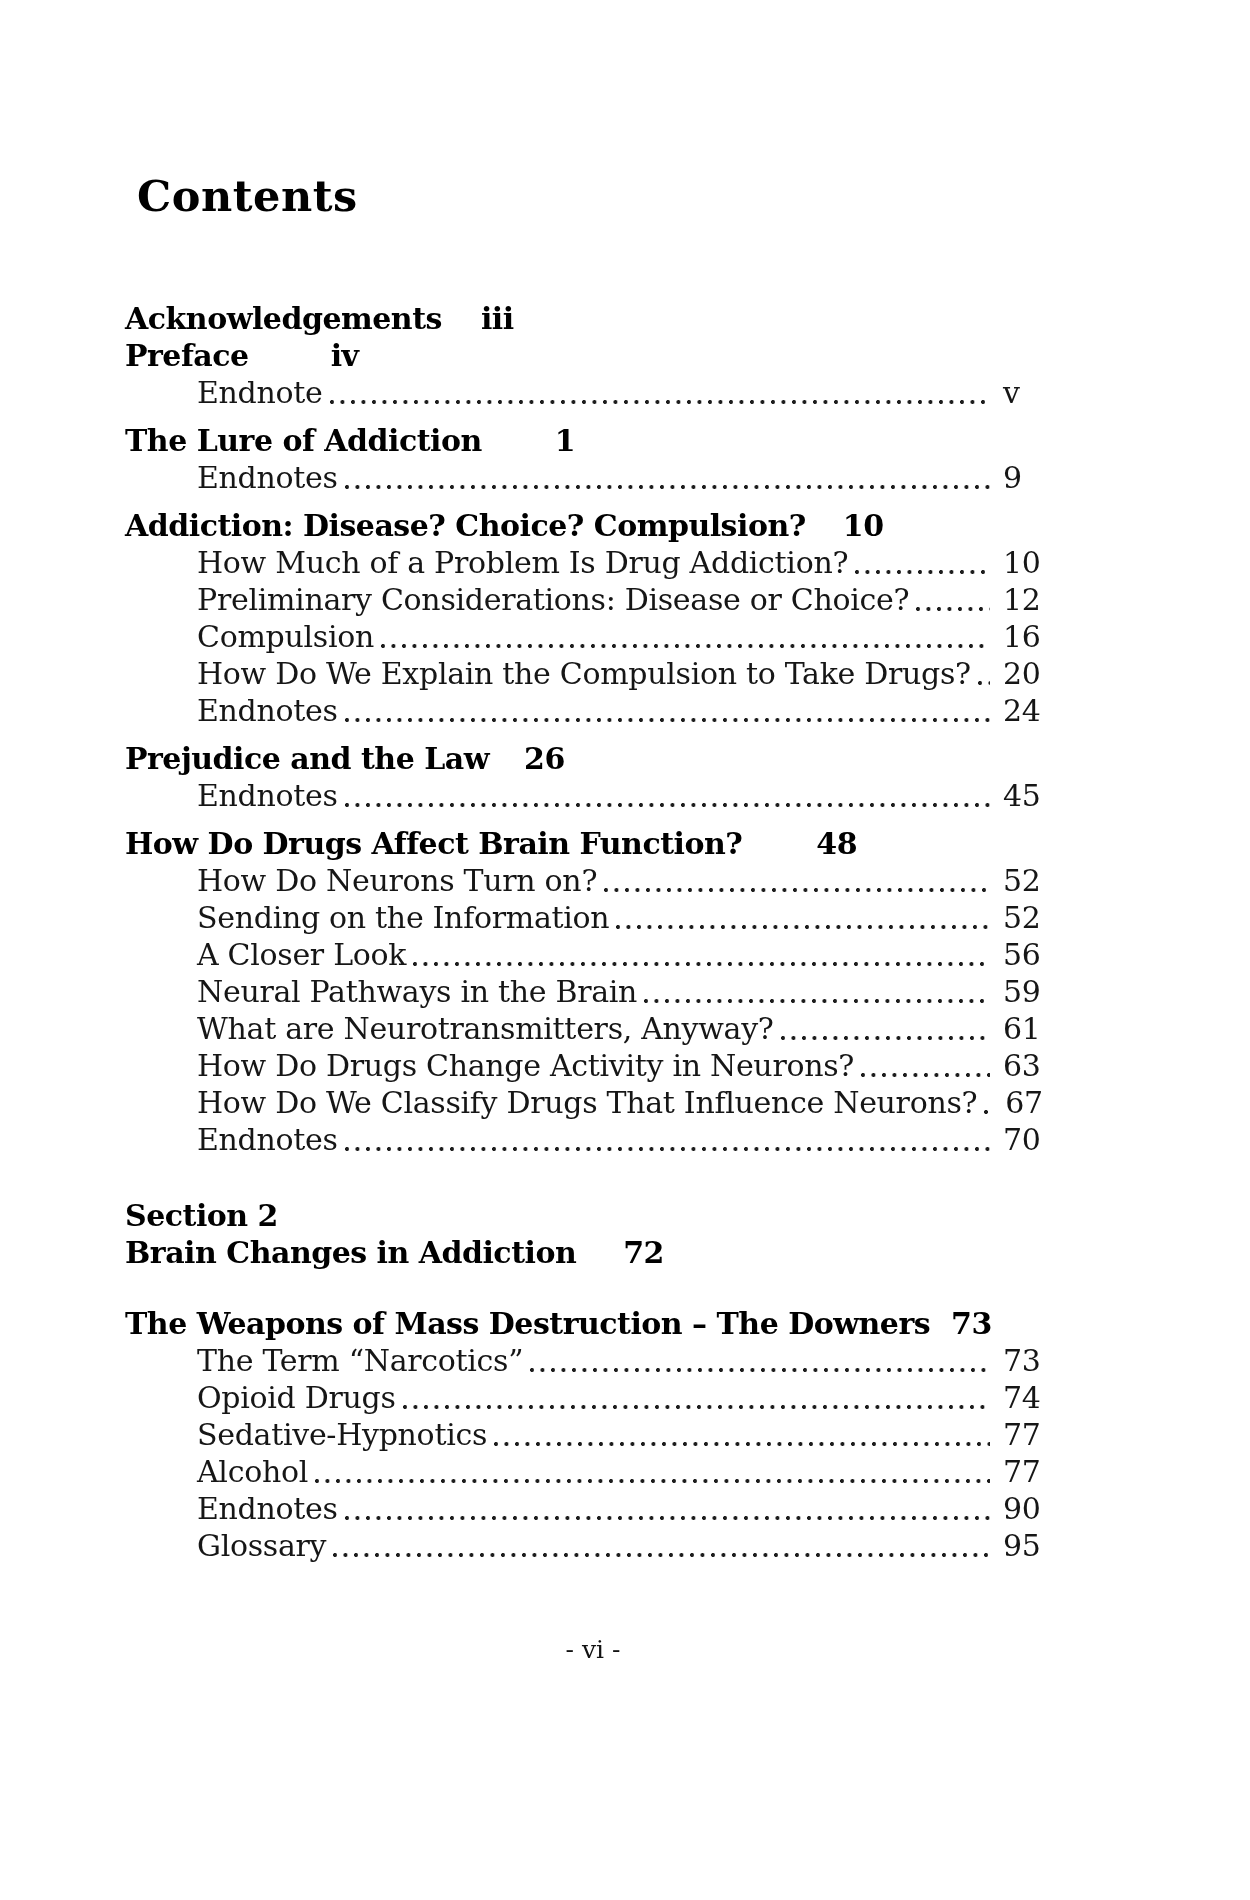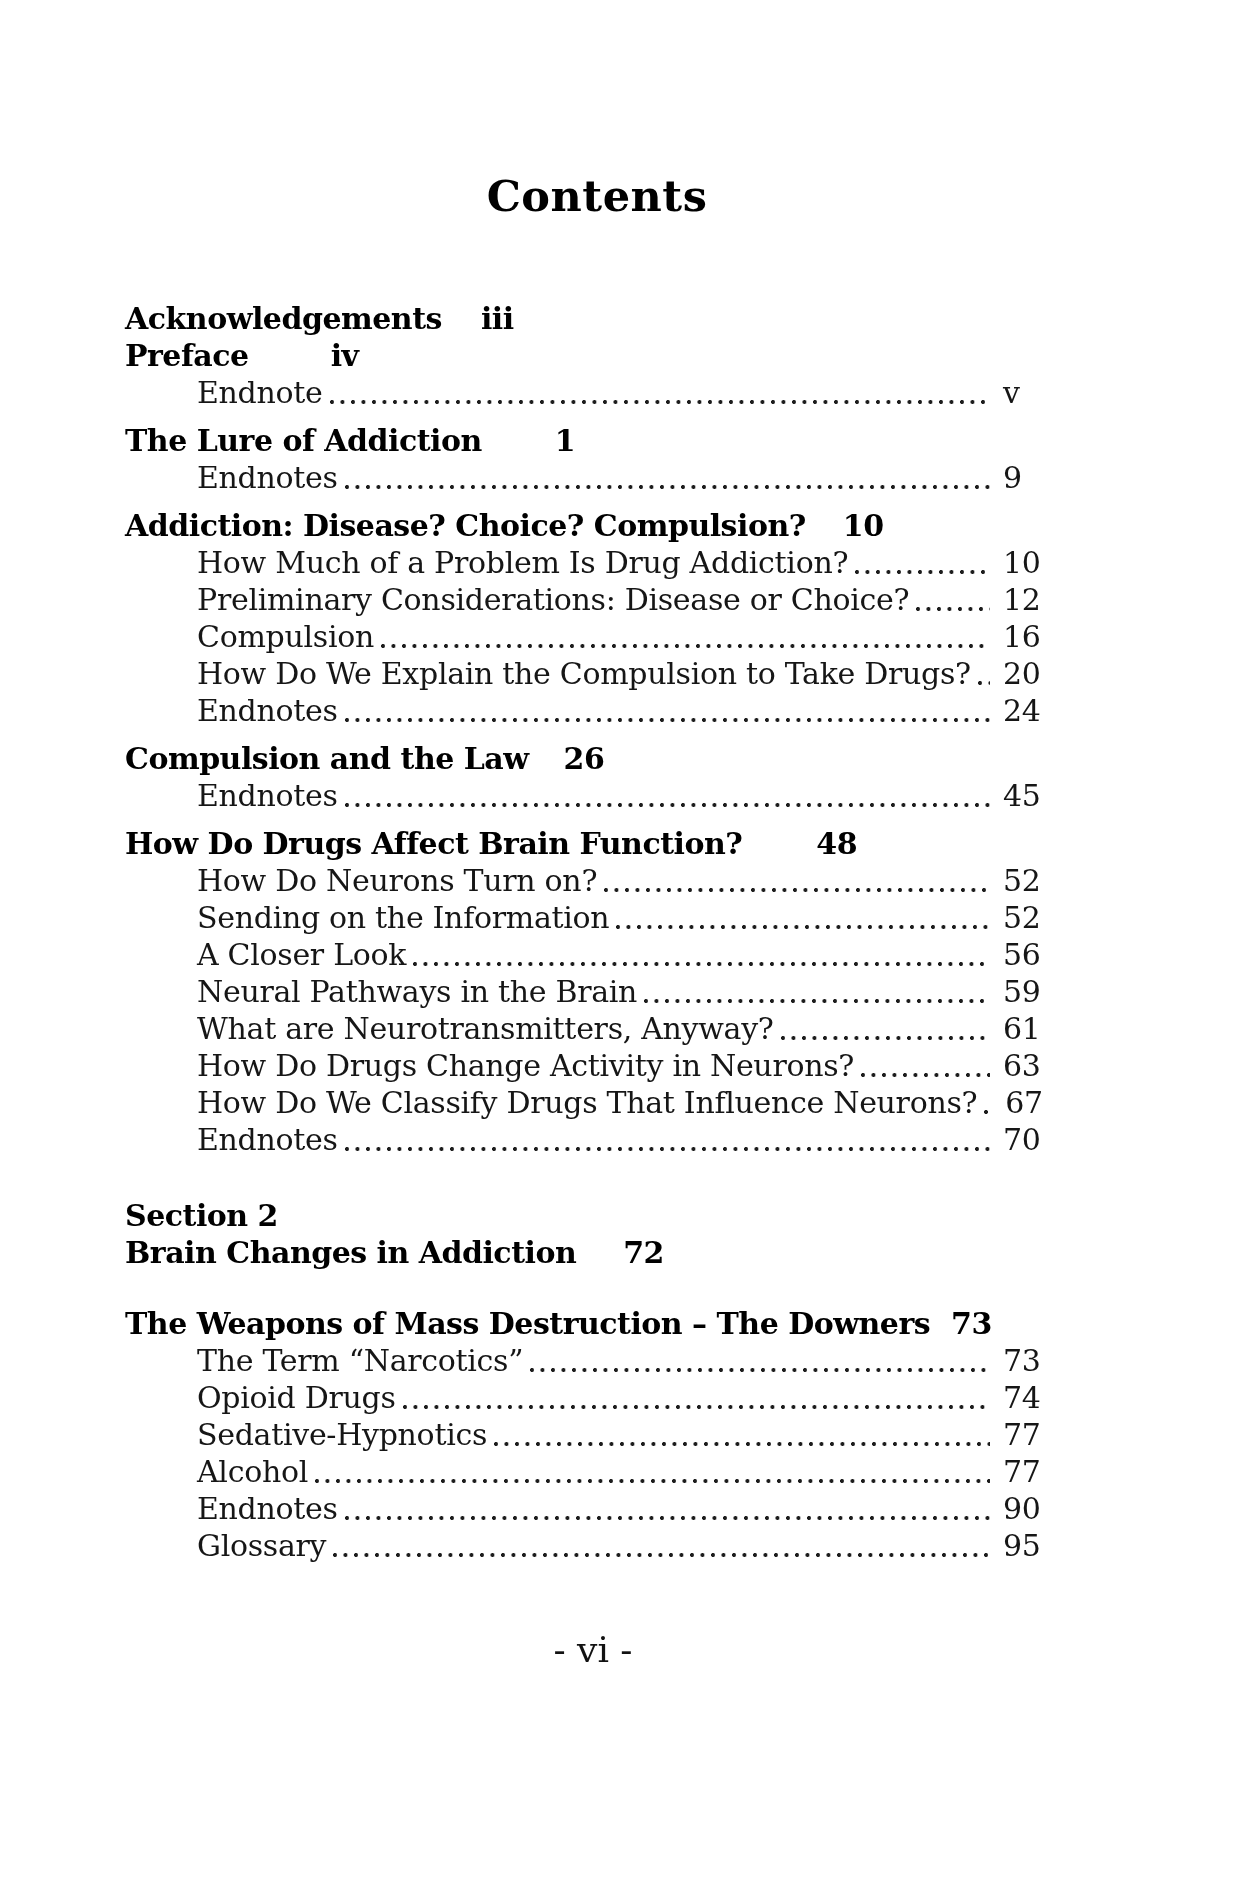--- a/index.html
+++ b/index.html
@@ -7,21 +7,21 @@
     position:relative;
     width:1250px;height:1900px;
     background:#ffffff;
     font-family:"DejaVu Serif", serif;
     color:#121212;
     overflow:hidden;
   }
   .content{position:absolute;left:125px;top:0;width:920px;}
   .title{
     margin-top:172px;
-    text-align:center;
+    text-align:left;
     font-size:43px;
     font-weight:bold;
     line-height:48px;
     letter-spacing:0.5px;
     color:#000;
     position:relative;left:12px;
   }
   .toc{margin-top:80px;}
   .sec{margin-top:11px;}
   .sec.m0{margin-top:0;}
@@ -61,21 +61,21 @@
   }
   .pnum{
     flex:0 0 auto;
     width:55px;
     padding-left:13px;
     box-sizing:border-box;
   }
   .footer{
     margin-top:67px;
     text-align:center;
-    font-size:36px;
+    font-size:25px;
     line-height:37px;
     color:#121212;
     position:relative;left:8px;
   }
 </style>
 </head>
 <body>
 
 <div class="page">
   <div class="content">
@@ -129,21 +129,21 @@
             <span class="pnum">20</span>
           </div>
         <div class="sub">
             <span class="lbl">Endnotes</span>
             <span class="leader"></span>
             <span class="pnum">24</span>
           </div>
       </div>
 
       <div class="sec">
-        <div class="h-line"><span>Compulsion and the Law</span><span class="tabgap" style="width:35px"></span><span>26</span></div>
+        <div class="h-line"><span>Prejudice and the Law</span><span class="tabgap" style="width:35px"></span><span>26</span></div>
         <div class="sub">
             <span class="lbl">Endnotes</span>
             <span class="leader"></span>
             <span class="pnum">45</span>
           </div>
       </div>
 
       <div class="sec">
         <div class="h-line"><span>How Do Drugs Affect Brain Function?</span><span class="tabgap" style="width:74px"></span><span>48</span></div>
         <div class="sub">

